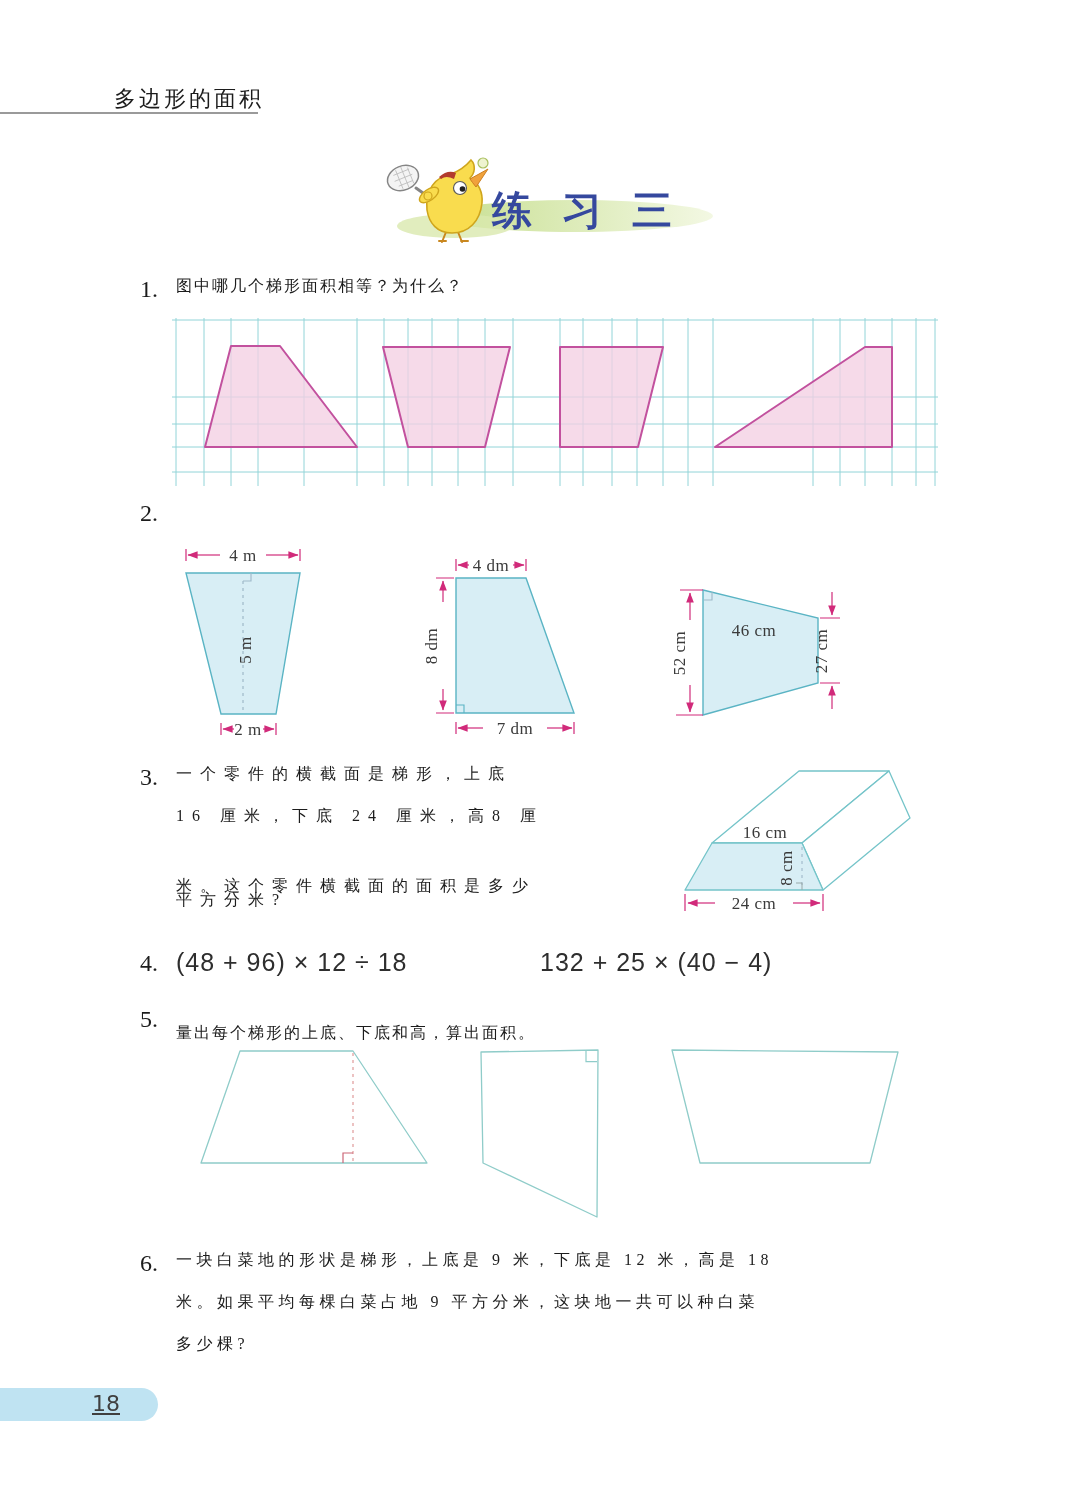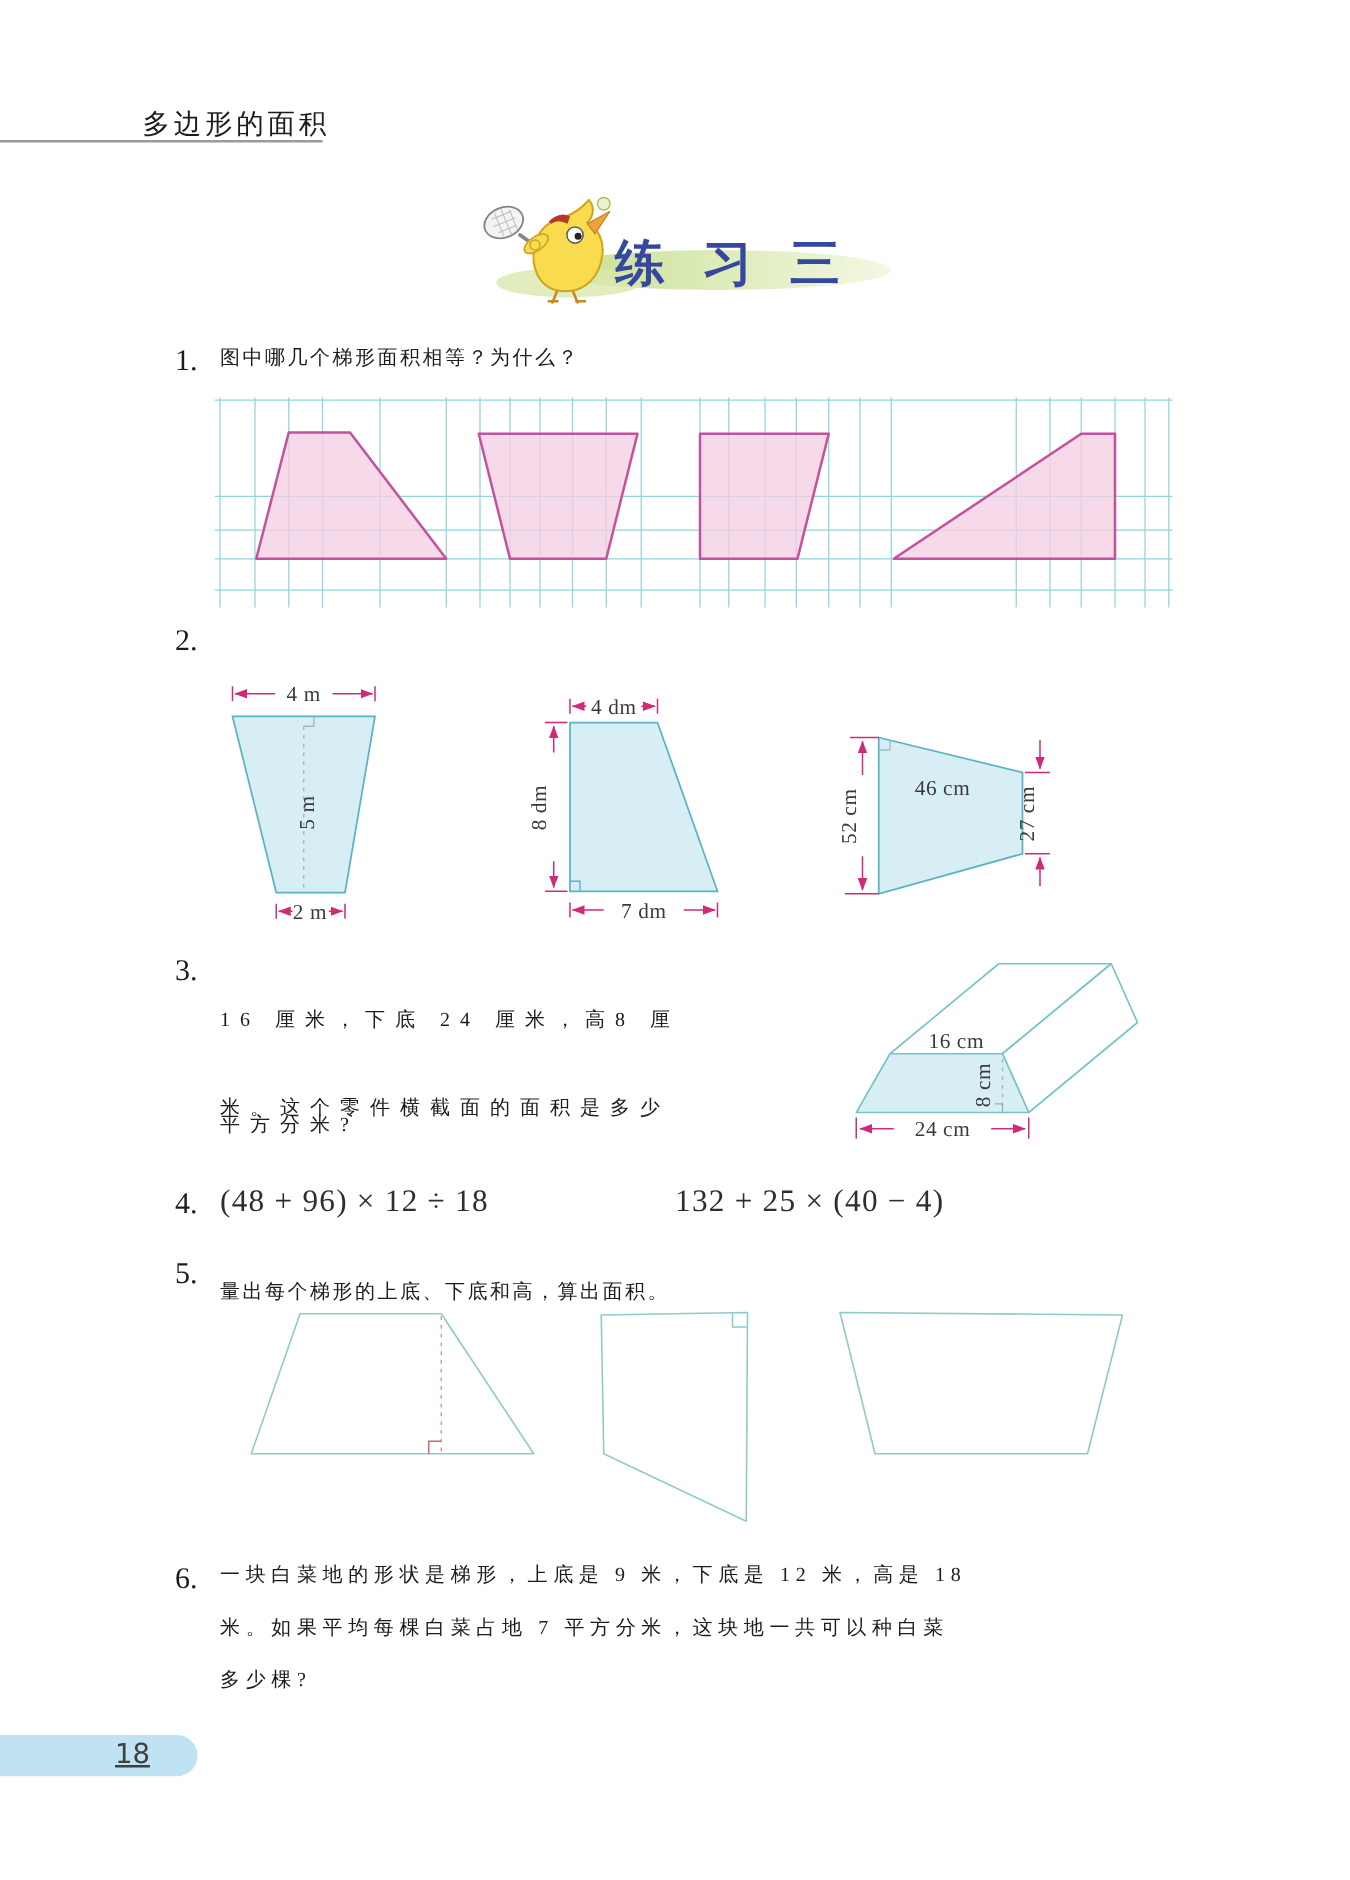--- a/index.html
+++ b/index.html
@@ -1,21 +1,21 @@
 <!DOCTYPE html>
 <html><head>
 <meta charset="utf-8">
 <style>
   html,body{margin:0;padding:0;background:#fff;}
   #page{position:relative;width:1080px;height:1504px;background:#fff;overflow:hidden;
         font-family:"Liberation Serif",serif;color:#1c1c1c;}
   .abs{position:absolute;}
   .cjk{font-size:16px;letter-spacing:2px;white-space:nowrap;}
   .pnum{font-size:24px;}
-  .expr{font-family:Liberation Serif, serif;font-size:25px;color:#2e2e2e;letter-spacing:1px;white-space:nowrap;}
+  .expr{font-family:Liberation Sans, sans-serif;font-size:25px;color:#2e2e2e;letter-spacing:1px;white-space:nowrap;}
   #header-text{left:114px;top:84px;font-size:22px;letter-spacing:3px;}
   #header-rule{left:0;top:112px;width:258px;height:2px;background:#9a9a9a;}
   #title-text{left:492px;top:183px;font-size:40px;font-weight:bold;color:#35489e;letter-spacing:10px;white-space:nowrap;}
   #page-pill{left:0;top:1388px;width:158px;height:33px;background:#bfe3f2;border-radius:0 17px 17px 0;}
   #page-pill span{position:absolute;right:38px;top:3px;font-family:"DejaVu Sans",sans-serif;font-size:22px;color:#3f3f3f;text-decoration:underline;}
   svg text{font-family:"Liberation Serif",serif;font-size:17px;fill:#3a3a3a;letter-spacing:0.5px;}
   .p3line{letter-spacing:8px;}
   .p6line{letter-spacing:4.5px;}
 </style>
 </head>
@@ -146,20 +146,21 @@
       <text x="517" y="113" text-anchor="middle" transform="rotate(-90 517 113)">52 cm</text>
       <text x="586" y="96" text-anchor="middle">46 cm</text>
       <path d="M652,78 h20 M652,143 h20" stroke="#d12a7a" stroke-width="1.2"></path>
       <line x1="664" y1="52" x2="664" y2="75" stroke="#d12a7a" stroke-width="1.2" marker-end="url(#arr)"></line>
       <line x1="664" y1="169" x2="664" y2="146" stroke="#d12a7a" stroke-width="1.2" marker-end="url(#arr)"></line>
       <text x="659" y="111" text-anchor="middle" transform="rotate(-90 659 111)">27 cm</text>
     </g>
   </svg>
 
   <div class="abs pnum" style="left:140px;top:764px;">3.</div>
+  <div class="abs cjk p3line" style="left:176px;top:764px;">一个零件的横截面是梯形，上底</div>
   <div class="abs cjk p3line" style="left:176px;top:806px;">16 厘米，下底 24 厘米，高8 厘</div>
   <div class="abs cjk p3line" style="left:176px;top:848px;margin-top:28px;">米。这个零件横截面的面积是多少</div>
   <div class="abs cjk p3line" style="left:176px;top:890px;">平方分米?</div>
 
   <svg class="abs" style="left:655px;top:752px;" width="300" height="170" viewBox="0 0 300 170">
     <g stroke="#74c4c9" stroke-width="1.3" stroke-linejoin="round" fill="#fff">
       <path d="M57,91 L144,19 L234,19 L147,91 Z"></path>
       <path d="M147,91 L234,19 L255,66 L168,138 Z"></path>
       <path d="M57,91 L147,91 L168,138 L30,138 Z" fill="#d8eef5"></path>
     </g>
@@ -186,20 +187,20 @@
       <path d="M286,12 L403,10 L402,177 L288,123 Z"></path>
       <path d="M477,10 L703,12 L675,123 L505,123 Z"></path>
     </g>
     <path d="M158,13 V123" stroke="#e09a9a" stroke-width="1.2" stroke-dasharray="3,4" fill="none"></path>
     <path d="M148,123 v-10 h10" fill="none" stroke="#cc6677" stroke-width="1.2"></path>
     <path d="M391,10.6 v11 h11" fill="none" stroke="#8fccc9" stroke-width="1.2"></path>
   </svg>
 
   <div class="abs pnum" style="left:140px;top:1250px;">6.</div>
   <div class="abs cjk p6line" style="left:176px;top:1250px;">一块白菜地的形状是梯形，上底是 9 米，下底是 12 米，高是 18</div>
-  <div class="abs cjk p6line" style="left:176px;top:1292px;">米。如果平均每棵白菜占地 7 平方分米，这块地一共可以种白菜</div>
+  <div class="abs cjk p6line" style="left:176px;top:1292px;">米。如果平均每棵白菜占地 9 平方分米，这块地一共可以种白菜</div>
   <div class="abs cjk p6line" style="left:176px;top:1334px;">多少棵?</div>
 
   <div class="abs" id="page-pill">
     <span>18</span>
   </div>
 
 </div>
 
 </body></html>

